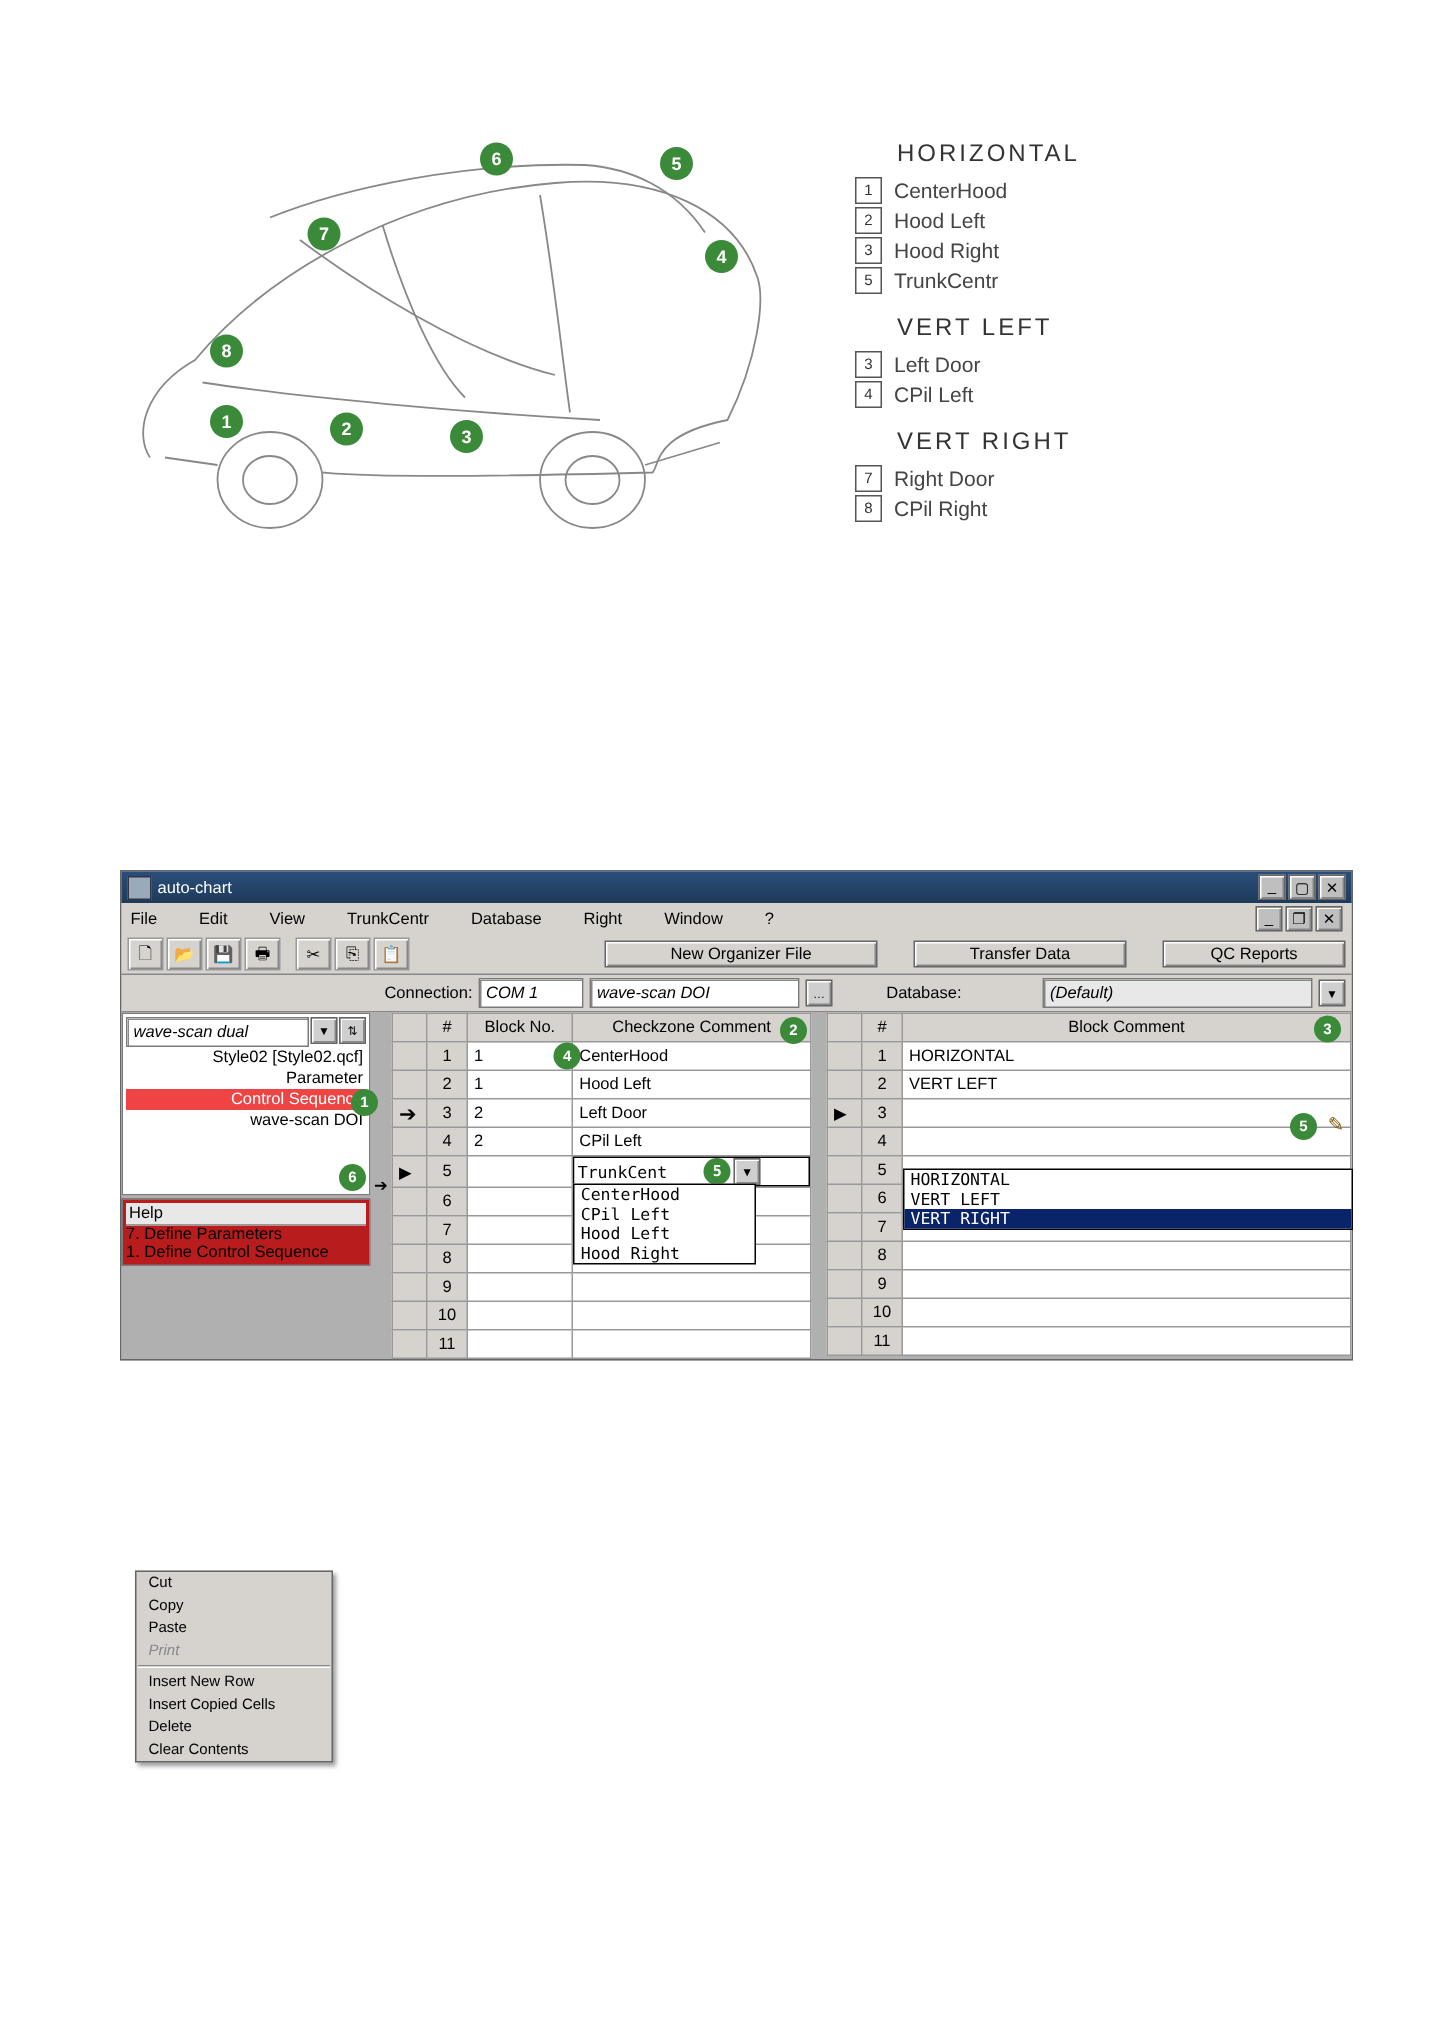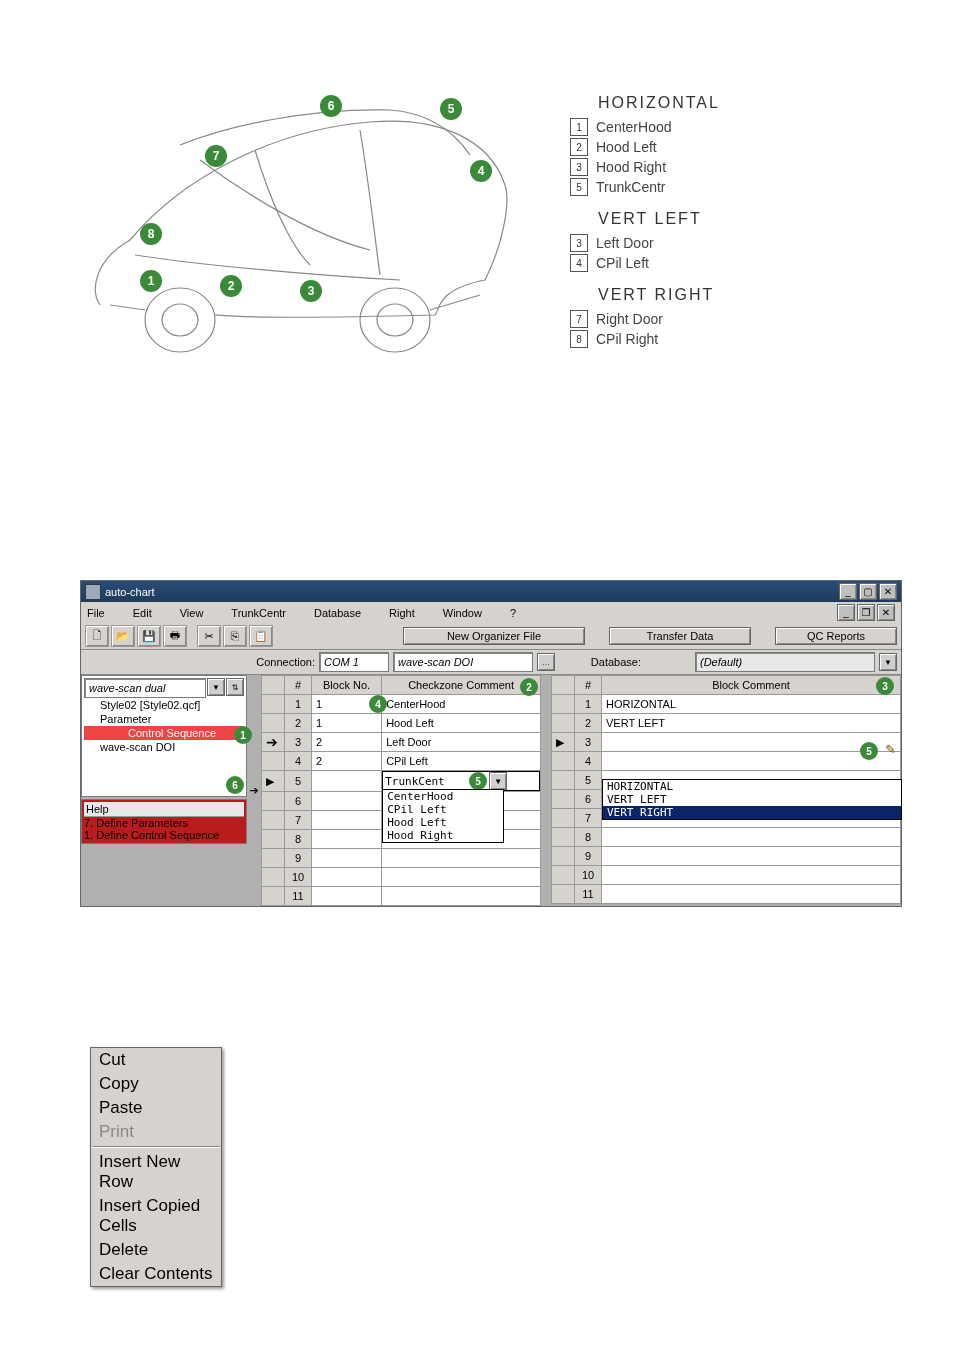--- a/index.html
+++ b/index.html
@@ -152,20 +152,21 @@
   .body-area {
     display: flex;
     background: #b0b0b0;
   }
   .tree-pane {
     width: 160px;
     background: #fff;
     border: 1px solid #7a7a7a;
     padding: 2px;
     font-size: 11px;
+    text-align: right;
   }
   .tree-top .inset { background:#fff; }
   .tree-item { padding: 1px 2px 1px 16px; }
   .tree-item.sel {
     background: #ef4444; color: #fff; padding-left: 44px;
   }
   .help-pane {
     width: 160px;
     margin-top: 2px;
     background: #b91c1c;
@@ -245,26 +246,26 @@
     flex: 1;
   }
 
   
   .ctx-menu {
     width: 130px;
     margin: 140px 0 40px 90px;
     background: #d6d3ce;
     border: 1px solid #666;
     box-shadow: 2px 2px 3px rgba(0,0,0,0.4);
-    font-size: 17px;
+    font-size: 10px;
   }
   .ctx-menu .item {
     padding: 2px 8px;
   }
-  .ctx-menu .item.disabled { color: #888; }
+  .ctx-menu .item.disabled { color: #888; font-style: italic; }
   .ctx-menu hr {
     border: none;
     border-top: 1px solid #888;
     border-bottom: 1px solid #fff;
     margin: 2px 1px;
   }
 </style>
 </head>
 <body>
 

